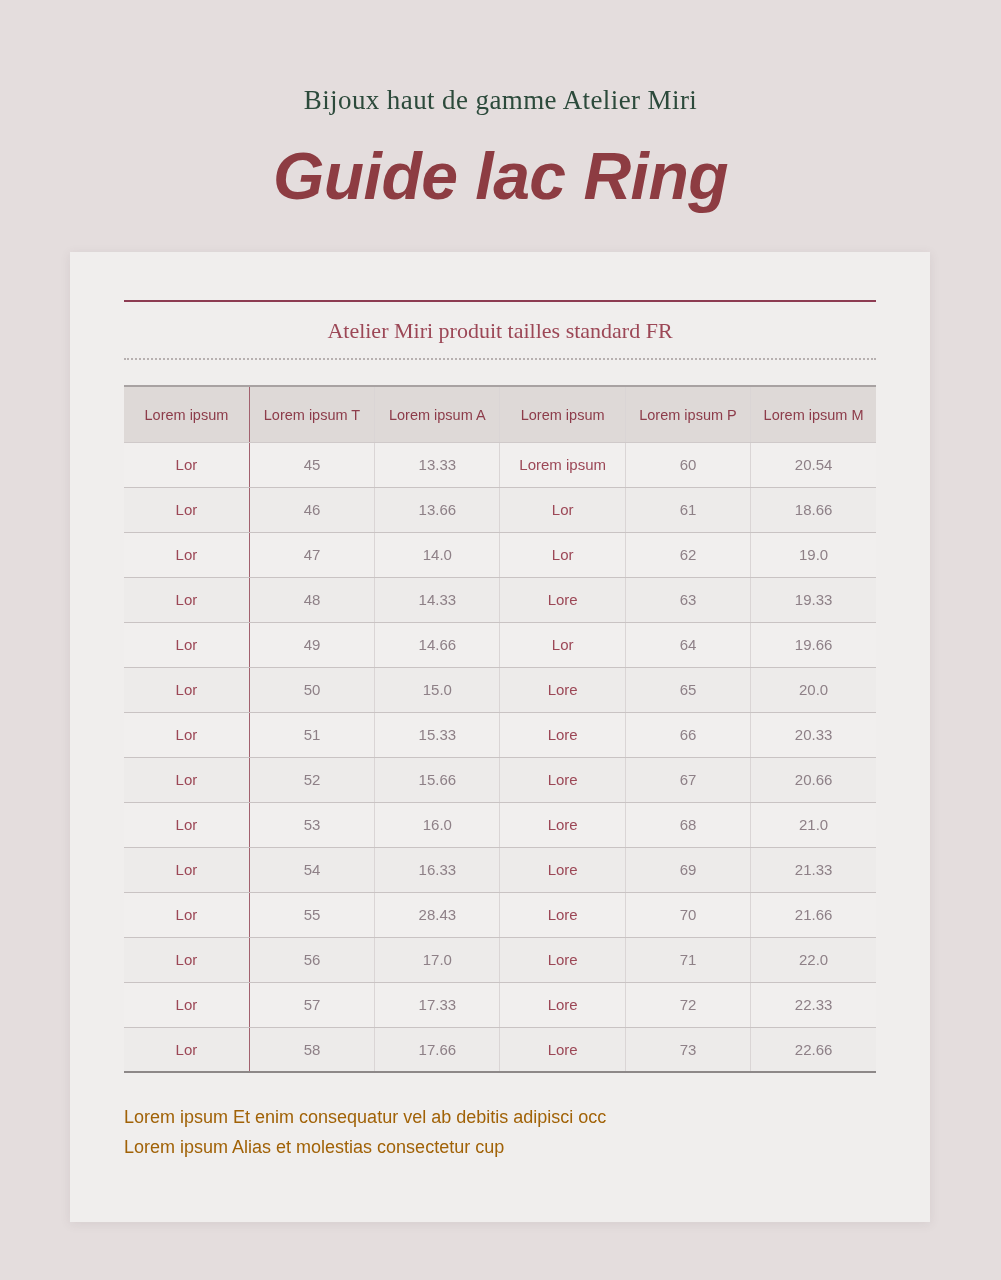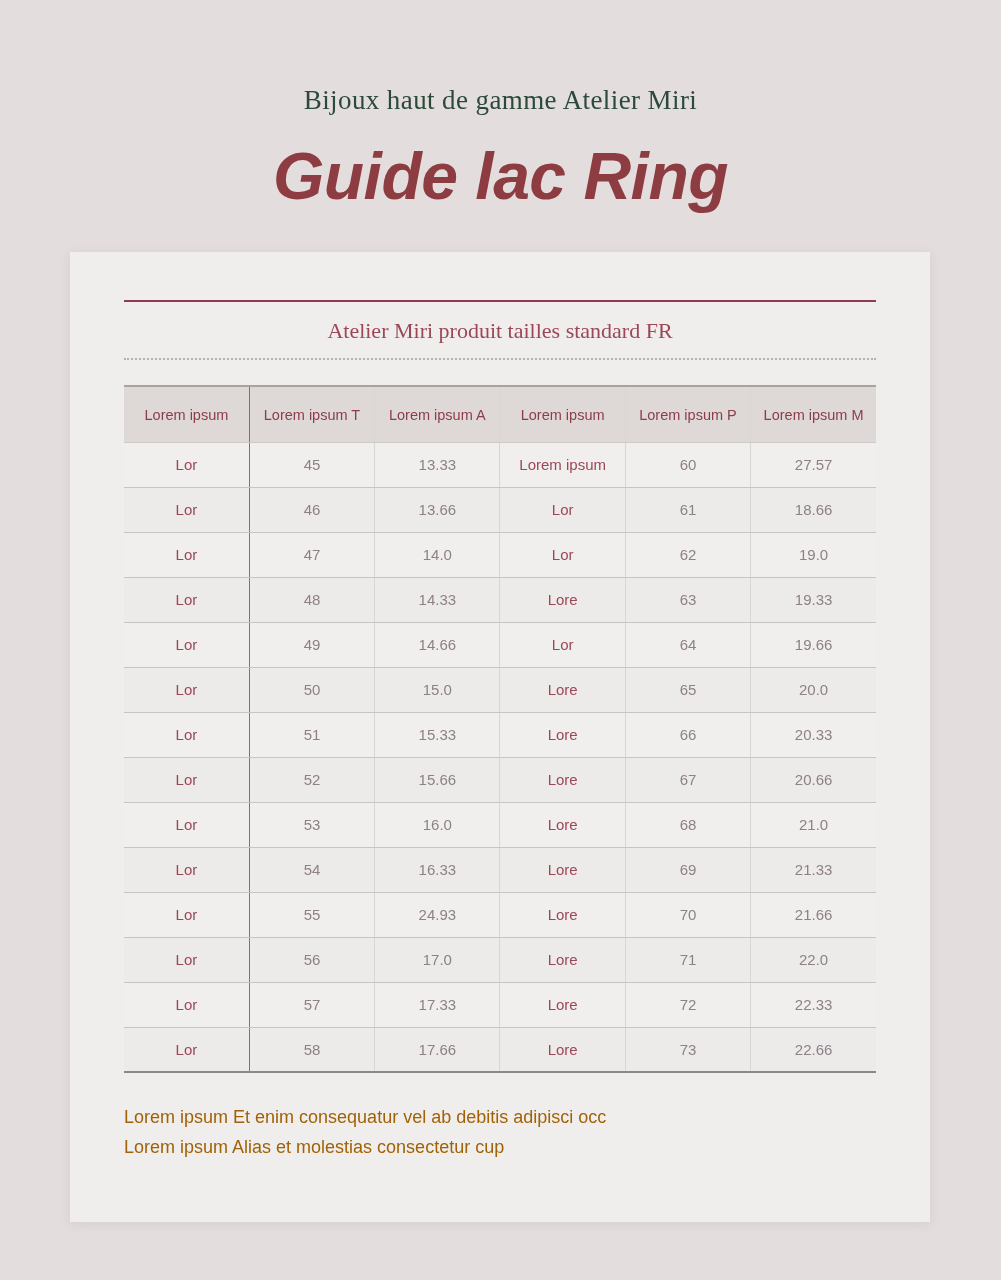--- a/index.html
+++ b/index.html
@@ -179,21 +179,21 @@
                 <th>Lorem ipsum M</th>
               </tr>
           </thead>
           <tbody id="body-rows">
               <tr>
                 <td class="c-text">Lor</td>
                 <td class="c-num">45</td>
                 <td class="c-num">13.33</td>
                 <td class="c-text">Lorem ipsum</td>
                 <td class="c-num">60</td>
-                <td class="c-num">27.57</td>
+                <td class="c-num">20.54</td>
               </tr>
               <tr>
                 <td class="c-text">Lor</td>
                 <td class="c-num">46</td>
                 <td class="c-num">13.66</td>
                 <td class="c-text">Lor</td>
                 <td class="c-num">61</td>
                 <td class="c-num">18.66</td>
               </tr>
               <tr>
@@ -256,21 +256,21 @@
                 <td class="c-text">Lor</td>
                 <td class="c-num">54</td>
                 <td class="c-num">16.33</td>
                 <td class="c-text">Lore</td>
                 <td class="c-num">69</td>
                 <td class="c-num">21.33</td>
               </tr>
               <tr>
                 <td class="c-text">Lor</td>
                 <td class="c-num">55</td>
-                <td class="c-num">24.93</td>
+                <td class="c-num">28.43</td>
                 <td class="c-text">Lore</td>
                 <td class="c-num">70</td>
                 <td class="c-num">21.66</td>
               </tr>
               <tr>
                 <td class="c-text">Lor</td>
                 <td class="c-num">56</td>
                 <td class="c-num">17.0</td>
                 <td class="c-text">Lore</td>
                 <td class="c-num">71</td>

